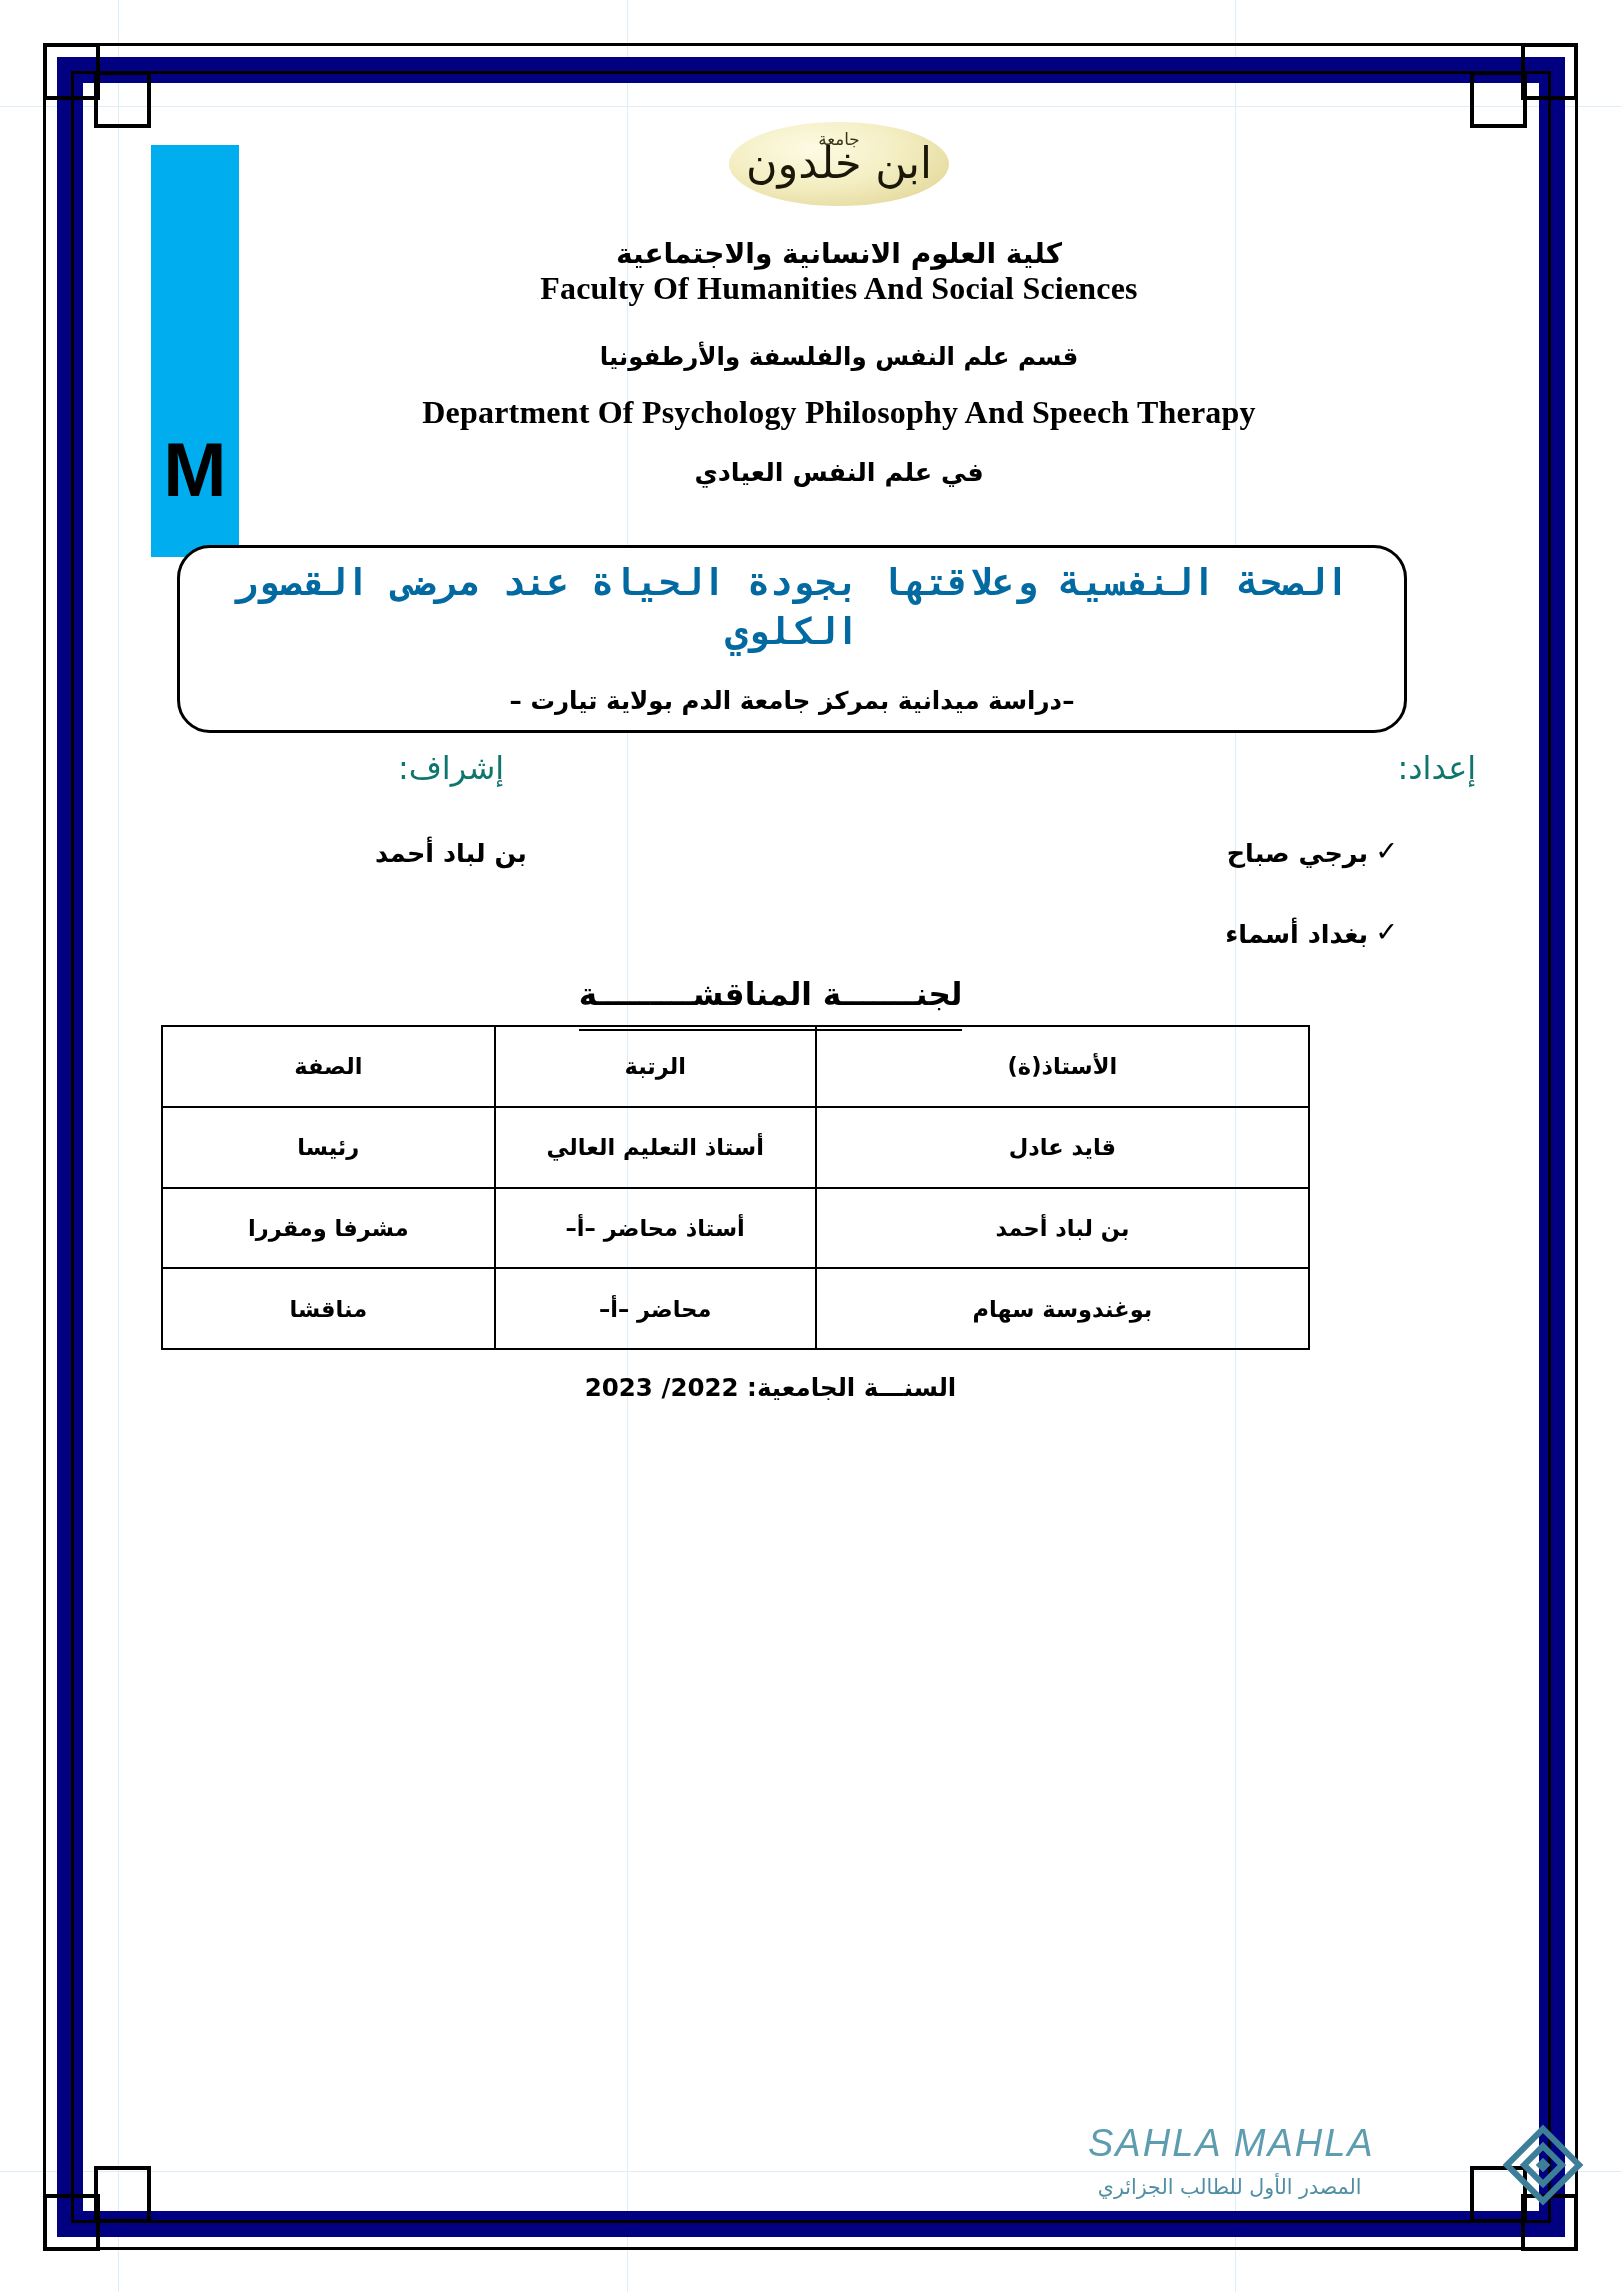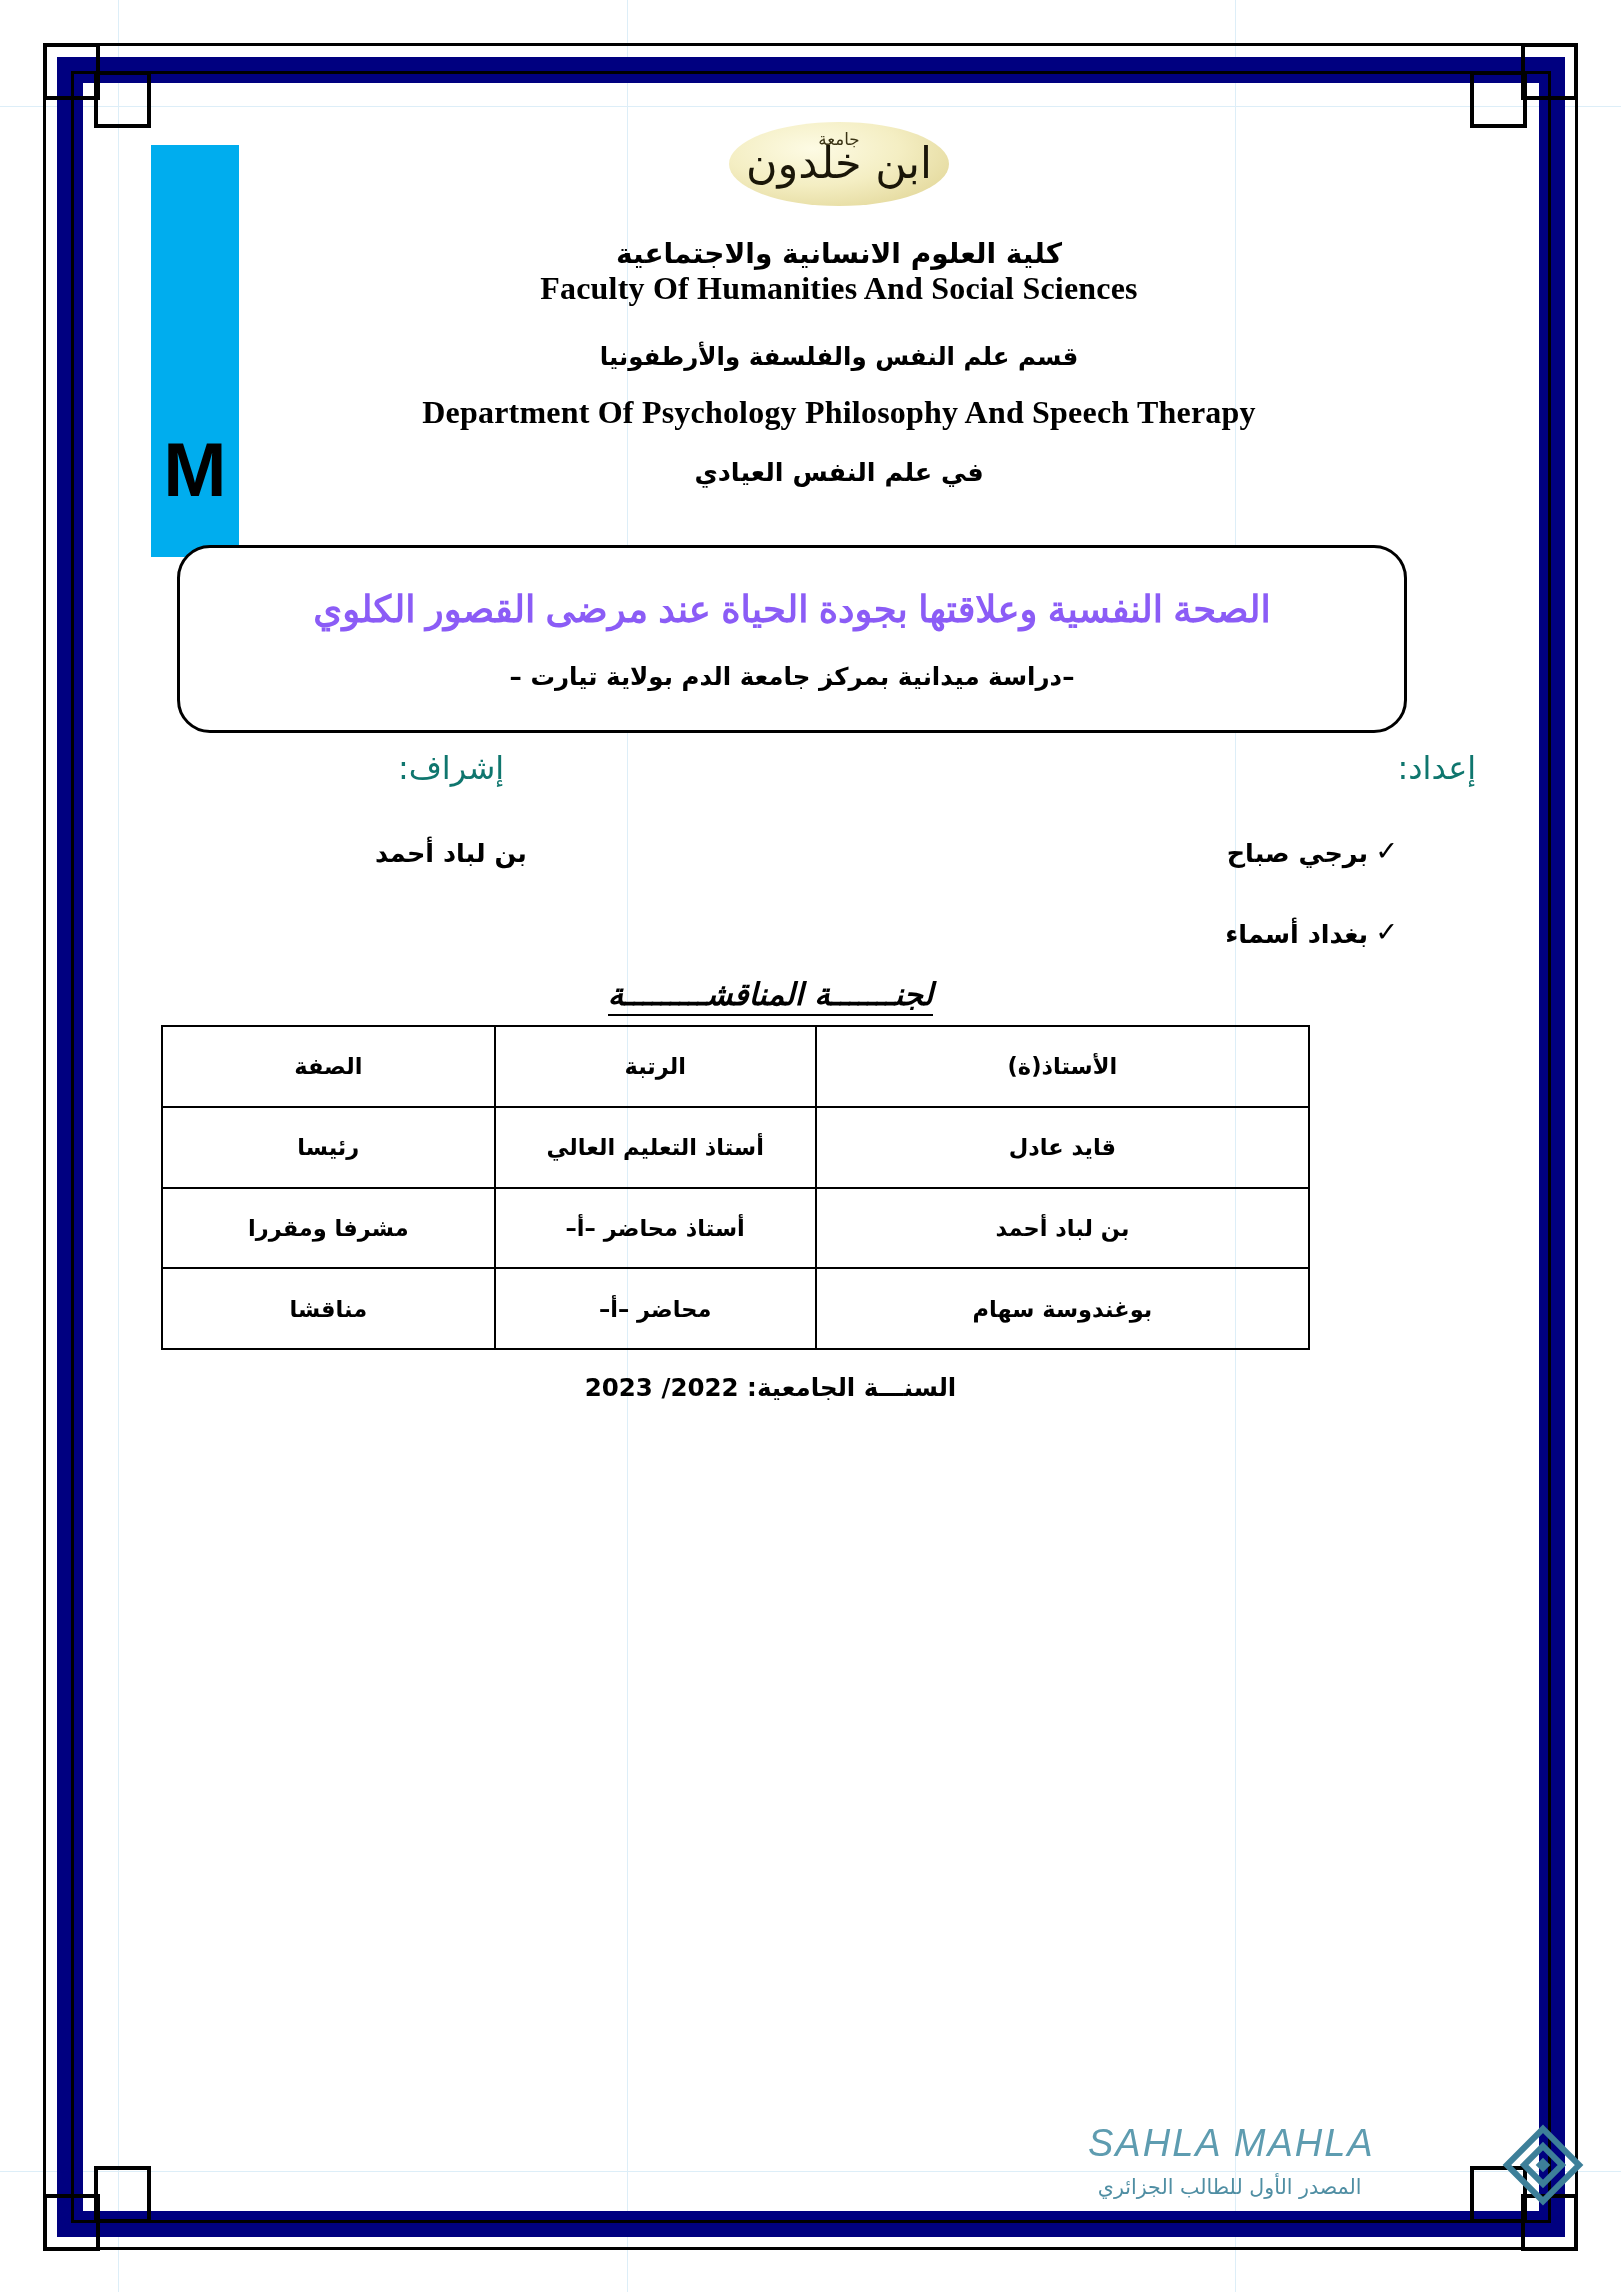--- a/index.html
+++ b/index.html
@@ -169,25 +169,25 @@
     border-radius: 33px;
     box-sizing: border-box;
     display: flex;
     flex-direction: column;
     align-items: center;
     justify-content: center;
     background: #ffffff;
   }
   #thesis-title {
     direction: rtl;
-    font-family: Liberation Sans, sans-serif;
+    font-family: Liberation Mono, monospace;
     font-weight: bold;
     font-size: 37px;
     line-height: 49px;
-    color: #8b5cf6;
+    color: #0369a1;
     text-align: center;
     padding: 0 33px;
   }
   #thesis-subtitle {
     direction: rtl;
     font-family: "DejaVu Sans", "Liberation Sans", sans-serif;
     font-weight: bold;
     font-size: 24.5px;
     line-height: 33px;
     color: #000000;
@@ -260,21 +260,21 @@
     left: 0;
     top: 882px;
     width: 1353px;
     text-align: center;
     direction: rtl;
     font-family: "DejaVu Sans", "Liberation Sans", sans-serif;
     font-weight: bold;
     font-size: 31px;
     color: #000000;
   }
-  #jury-heading span { border-bottom: 2.9px solid #000; padding-bottom: 2px; font-style: italic; }
+  #jury-heading span { border-bottom: 2.9px solid #000; padding-bottom: 17px; }
 
   #jury-table {
     position: absolute;
     left: 67px;
     top: 931px;
     width: 1149px;
     border-collapse: collapse;
     direction: rtl;
     table-layout: fixed;
   }

